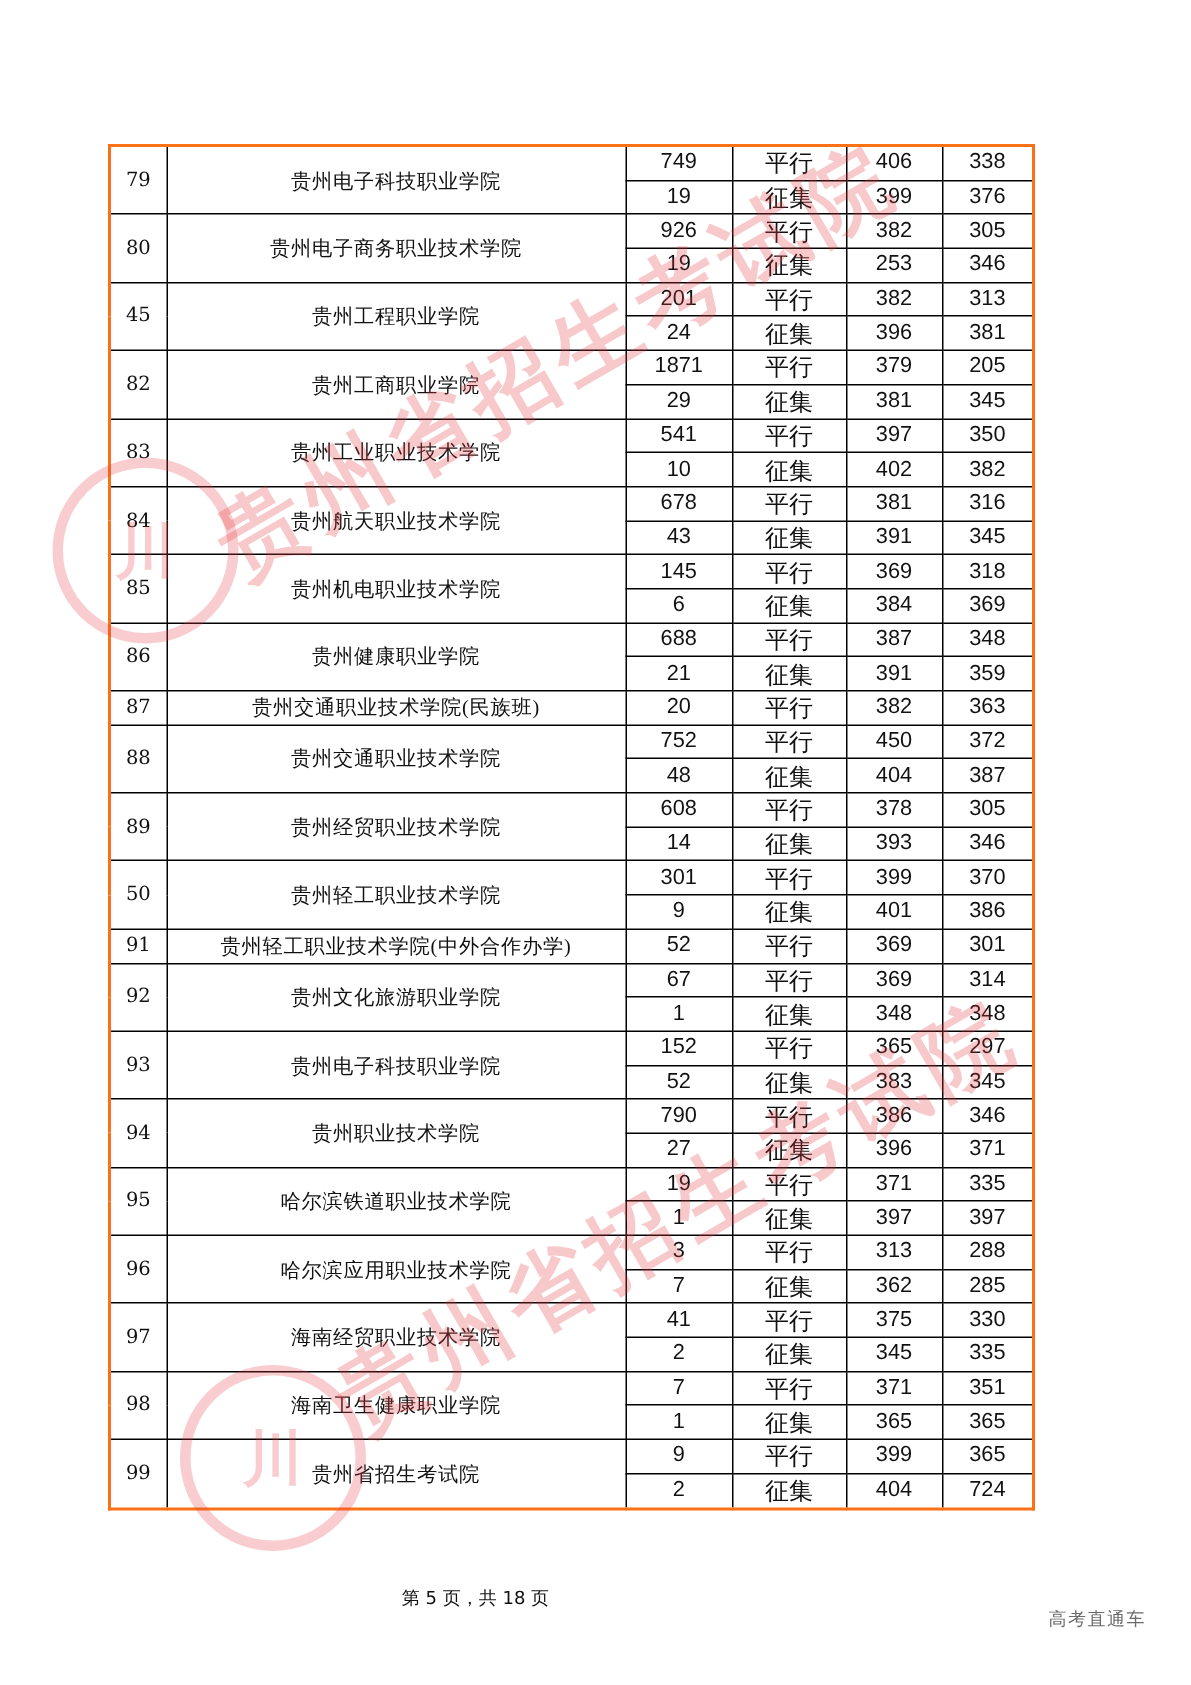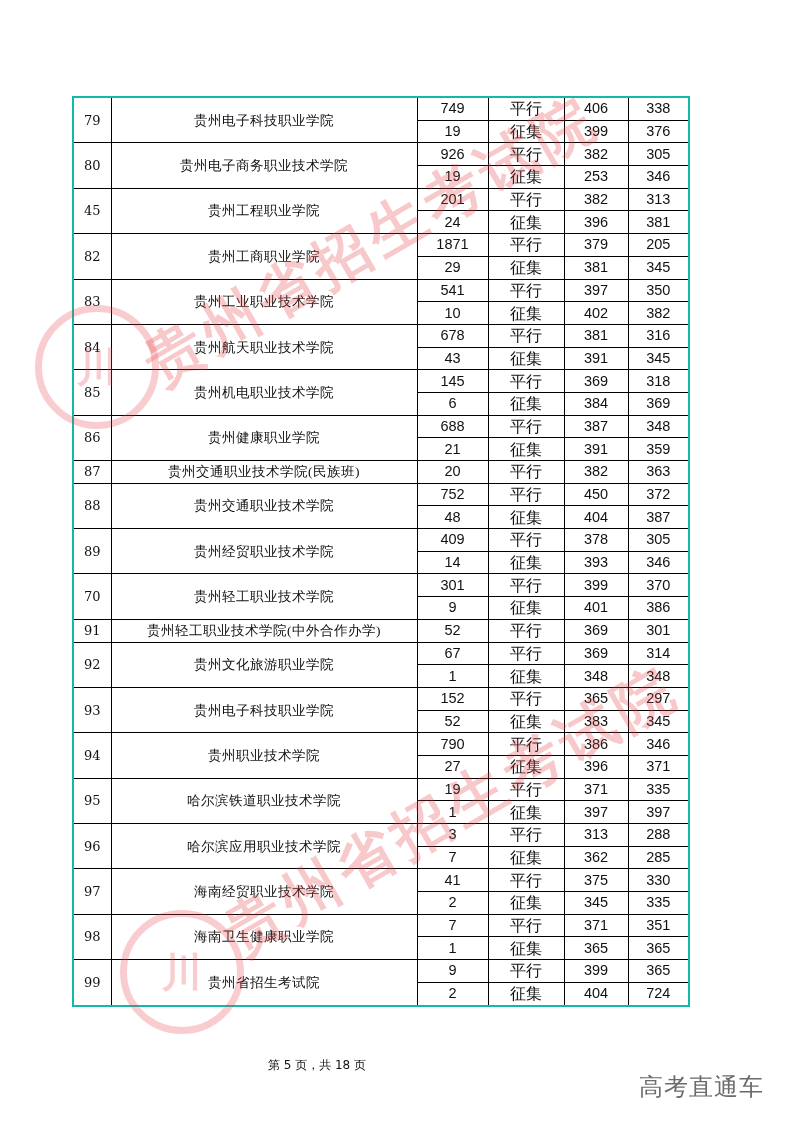--- a/index.html
+++ b/index.html
@@ -1,26 +1,26 @@
 <!DOCTYPE html>
 <html><head>
 <meta charset="utf-8">
 <style>
   html, body { margin: 0; padding: 0; background: #ffffff; }
   body { width: 794px; height: 1123px; position: relative; overflow: hidden; font-family: "DejaVu Sans", sans-serif; }
   .page { position: absolute; left: 0; top: 0; width: 794px; height: 1123px; background: #fff; }
-  table.scores { position: absolute; left: 72px; top: 96px; border-collapse: collapse; table-layout: fixed; border: 2px solid #14b8a6; }
+  table.scores { position: absolute; left: 72px; top: 96px; border-collapse: collapse; table-layout: fixed; border: 2px solid #f97316; }
   table.scores td { border: 1.5px solid #000; padding: 0; text-align: center; vertical-align: middle; height: 21.7px; line-height: 21px; color: #111; white-space: nowrap; overflow: hidden; }
   td.idx { font-family: "DejaVu Serif", serif; font-size: 13px; color: #222; }
   td.name { font-family: Liberation Serif, serif; font-size: 13.5px; color: #222; letter-spacing: 0.5px; }
   td.num { font-family: "Liberation Sans", sans-serif; font-size: 14.5px; color: #111; }
   td.batch { font-family: "DejaVu Sans", sans-serif; font-size: 16px; color: #333; }
   col.c1 { width: 38px; } col.c2 { width: 306px; } col.c3 { width: 71px; } col.c4 { width: 76px; } col.c5 { width: 64px; } col.c6 { width: 61px; }
   .footer { position: absolute; left: 0; width: 634px; top: 1057px; text-align: center; font-family: "DejaVu Sans", sans-serif; font-size: 12px; color: #111; }
-  .brand { position: absolute; right: 30px; top: 1071px; font-family: "DejaVu Sans", sans-serif; font-size: 24px; color: #6b6b6b; letter-spacing: 1px; }
+  .brand { position: absolute; right: 30px; top: 1071px; font-family: "DejaVu Sans", sans-serif; font-size: 12px; color: #6b6b6b; letter-spacing: 1px; }
   .wm { position: absolute; pointer-events: none; color: rgba(230, 60, 70, 0.28); font-family: "DejaVu Sans", sans-serif; font-weight: bold; white-space: nowrap; }
   .wm-text { font-size: 58px; letter-spacing: 6px; transform-origin: left center; }
   .wm-seal { width: 110px; height: 110px; border-radius: 50%; border: 7px solid rgba(230,60,70,0.26); display: flex; align-items: center; justify-content: center; }
   .wm-seal span { font-size: 40px; color: rgba(230,60,70,0.26); font-weight: bold; }
 </style>
 </head>
 <body>
 
 <div class="page">
 
@@ -164,33 +164,33 @@
         </tr>
         <tr>
           <td class="num">48</td>
           <td class="batch">征集</td>
           <td class="num">404</td>
           <td class="num">387</td>
         </tr>
         <tr>
           <td class="idx" rowspan="2">89</td>
           <td class="name" rowspan="2">贵州经贸职业技术学院</td>
-          <td class="num">409</td>
+          <td class="num">608</td>
           <td class="batch">平行</td>
           <td class="num">378</td>
           <td class="num">305</td>
         </tr>
         <tr>
           <td class="num">14</td>
           <td class="batch">征集</td>
           <td class="num">393</td>
           <td class="num">346</td>
         </tr>
         <tr>
-          <td class="idx" rowspan="2">70</td>
+          <td class="idx" rowspan="2">50</td>
           <td class="name" rowspan="2">贵州轻工职业技术学院</td>
           <td class="num">301</td>
           <td class="batch">平行</td>
           <td class="num">399</td>
           <td class="num">370</td>
         </tr>
         <tr>
           <td class="num">9</td>
           <td class="batch">征集</td>
           <td class="num">401</td>

